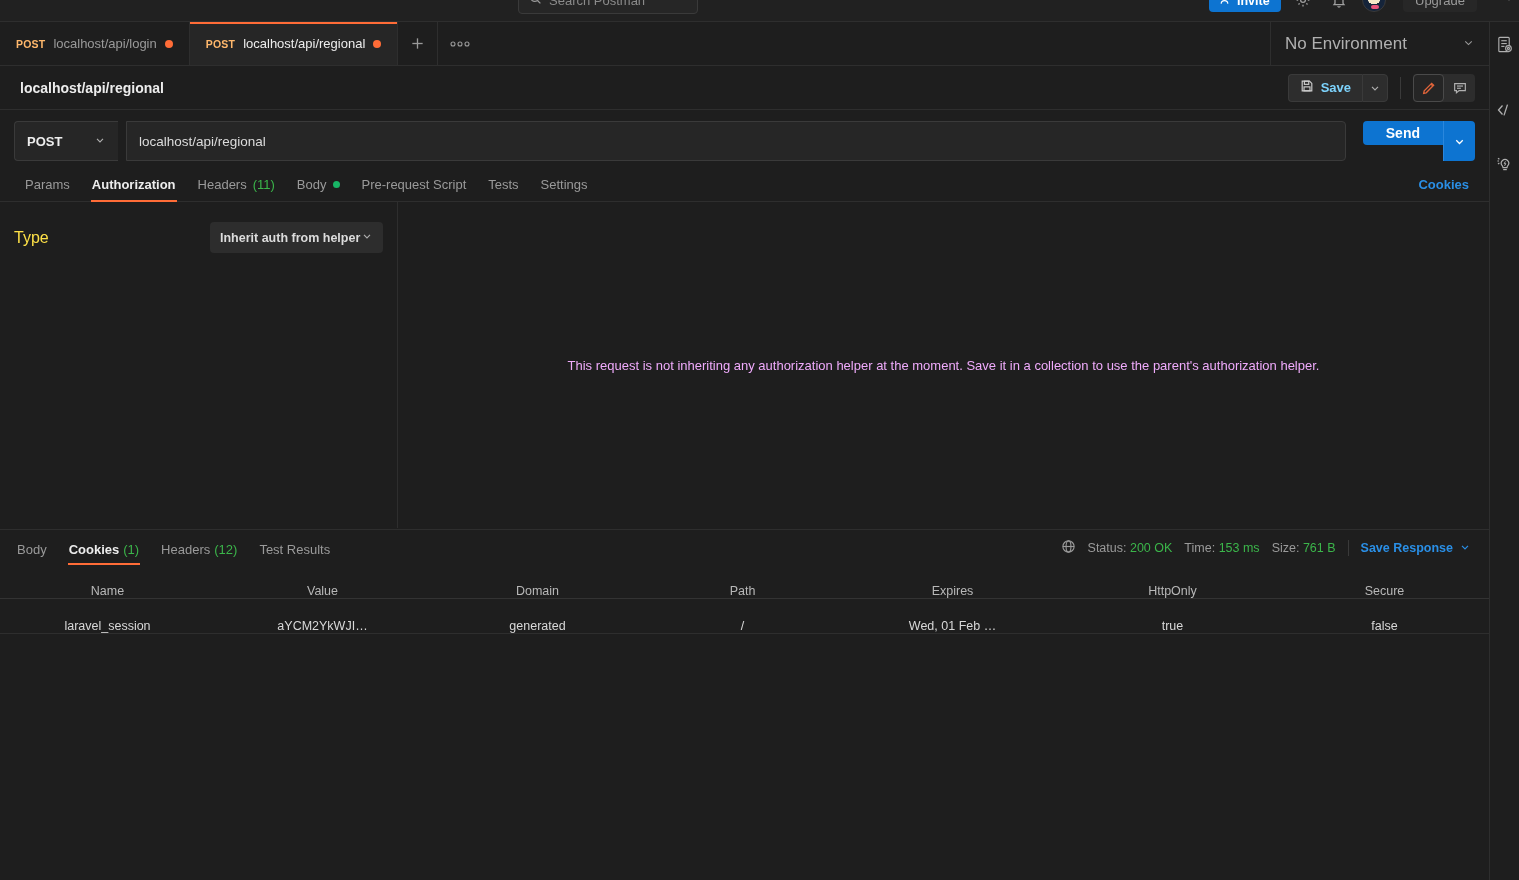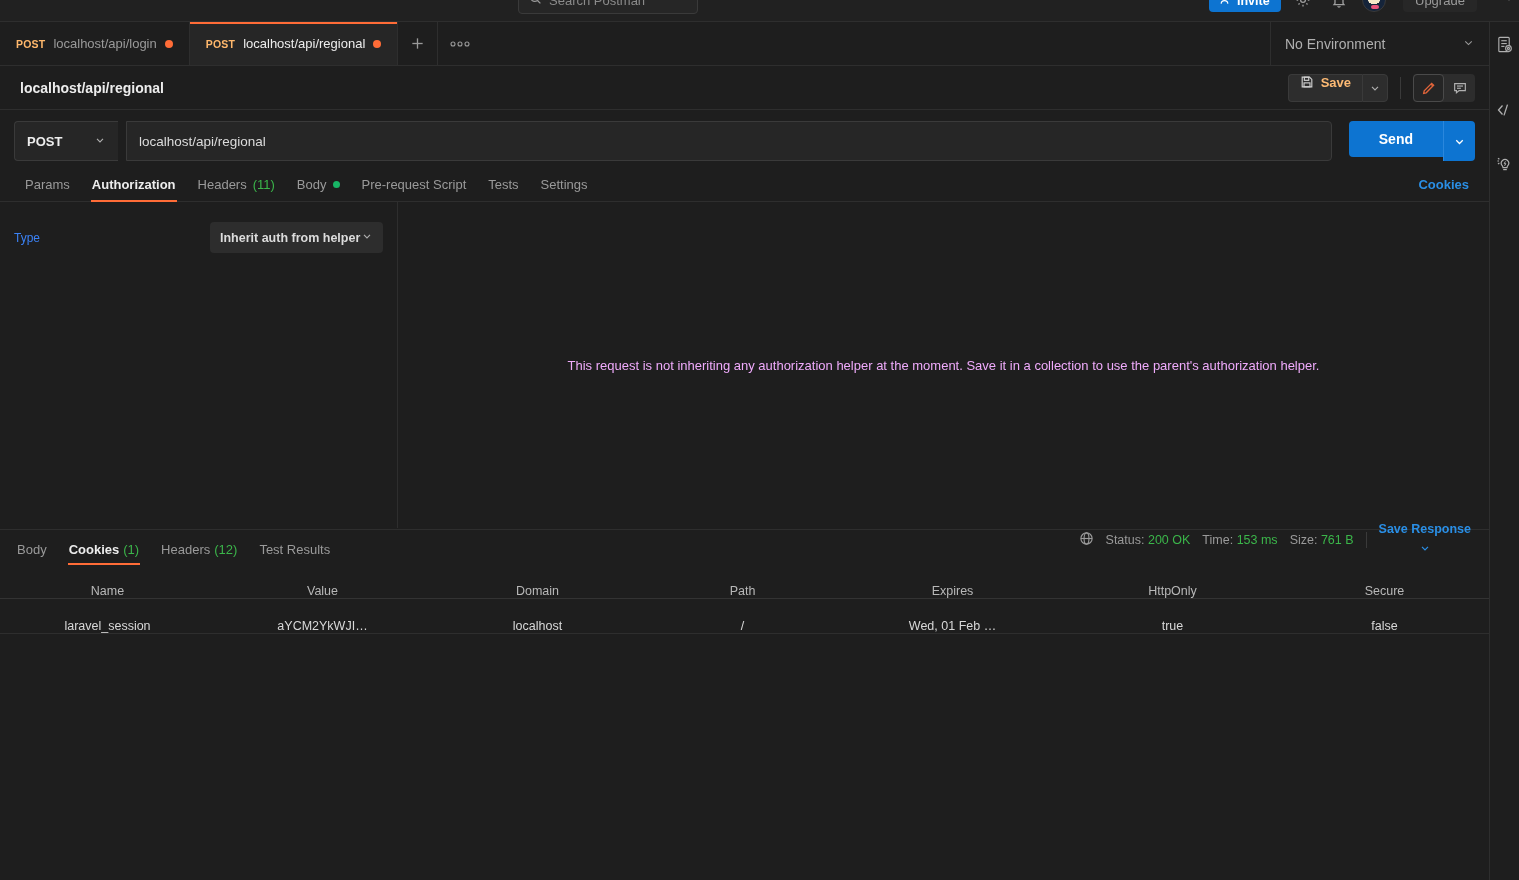--- a/index.html
+++ b/index.html
@@ -85,21 +85,21 @@
     color:#9a9a9a; font-size: 19px;
   }
   .tab-add { width: 40px; border-right: 1px solid #2e2e2e;}
   .tab-more { width: 44px; font-size: 11px; letter-spacing:1px; }
 
   
   .envbar {
     position: absolute; top: 22px; left: 1270px; width: 219px; height: 44px;
     border-left: 1px solid #2e2e2e; border-bottom: 1px solid #2e2e2e;
     display:flex; align-items:center; justify-content: space-between;
-    padding: 0 14px; color:#b0b0b0; font-size: 14px;
+    padding: 0 14px; color:#b0b0b0; font-size: 17px;
   }
 
   
   .rightrail {
     position: absolute; top: 22px; right: 0; width: 30px; bottom: 0;
     background: #1e1e1e; border-left: 1px solid #2e2e2e;
     display: flex; flex-direction: column; align-items: center;
   }
   .rail-icon {
     width: 30px; height: 40px; display:flex; align-items:center; justify-content:center;
@@ -111,24 +111,24 @@
 
   
   .reqheader {
     position: absolute; top: 66px; left: 0; width: 1489px; height: 44px;
     border-bottom: 1px solid #2e2e2e;
     display: flex; align-items: center;
   }
   .reqname { margin-left: 20px; font-size: 14px; font-weight: bold; color: #ededed; }
   .rh-right { margin-left: auto; display:flex; align-items:center; gap: 0; padding-right: 14px; }
   .save-btn {
-    display:flex; gap: 7px;
-    height: 28px; padding: 0 11px;
+    display:flex; align-items:center; gap: 7px;
+    height: 28px; padding: 8px 11px;
     background: #2d2d2d; border: 1px solid #3a3a3a; border-right:none;
-    border-radius: 4px 0 0 4px; font-size: 13px; color:#fdba74; font-weight:bold;
+    border-radius: 4px 0 0 4px; font-size: 13px; color:#7dd3fc; font-weight:bold;
   }
   .save-caret {
     width: 26px; height: 28px; background: #2d2d2d; border: 1px solid #3a3a3a;
     border-radius: 0 4px 4px 0; display:flex; align-items:center; justify-content:center;
     color:#b0b0b0;
   }
   .rh-sep { width:1px; height: 22px; background:#3a3a3a; margin: 0 12px; }
   .toggle-group { display:flex; background:#2d2d2d; border-radius:4px; }
   .tg-btn { width:31px; height:28px; display:flex; align-items:center; justify-content:center; }
   .tg-btn.sel { background:#252525; border:1px solid #4a4a4a; border-radius:4px; }
@@ -146,21 +146,21 @@
     padding: 0 12px; font-size: 13px; font-weight: bold; color:#ededed;
   }
   .urlinput {
     flex: 1; height: 40px; background:#262626; border:1px solid #3a3a3a;
     border-radius: 0 4px 4px 0;
     display:flex; align-items:center; padding: 0 12px;
     font-size: 13.5px; color:#dcdcdc;
   }
   .send-wrap { display:flex; margin-left: 9px; }
   .send-btn {
-    height: 36px; padding: 0 30px; background:#0d74d1; color:#fff;
+    height: 24px; padding: 0 23px; background:#0d74d1; color:#fff;
     font-size: 14px; font-weight: bold; border-radius: 4px 0 0 4px;
     display:flex; align-items:center; justify-content:center;
   }
   .send-caret {
     height:40px; width: 32px; background:#0d74d1; border-radius: 0 4px 4px 0;
     display:flex; align-items:center; justify-content:center; color:#fff;
     border-left: 1px solid #2a87dd;
   }
 
   
@@ -185,21 +185,21 @@
     color: #2a8fe6; font-size: 13px; font-weight: bold;
   }
 
   
   .authleft {
     position: absolute; top: 202px; left: 0; width: 398px; height: 326px;
     border-right: 1px solid #2e2e2e;
     padding: 20px 14px 0;
   }
   .typerow { display:flex; align-items:center; }
-  .typelabel { font-size: 12px; color:#3b82f6; }
+  .typelabel { font-size: 16px; color:#fde047; }
   .typesel {
     margin-left: auto; width: 173px; height: 31px;
     background: #2d2d2d; border-radius: 4px;
     display:flex; align-items:center; justify-content:space-between;
     padding: 0 10px; font-size: 12.5px; color:#dcdcdc; font-weight:bold;
   }
   .authdesc {
     margin-top: 26px; font-size: 13px; line-height: 20px; color: #9a9a9a;
     max-width: 370px;
   }
@@ -225,21 +225,21 @@
   .rtab2.active::after {
     content:''; position:absolute; left: 10px; right: 10px; bottom: 0px; height:2px;
     background:#ff6c37;
   }
   .meta {
     margin-left:auto; display:flex; align-items:center; gap: 12px;
     padding-right: 18px; padding-bottom: 8px; font-size: 12.5px; color:#9a9a9a;
   }
   .meta .val { color:#3bb54a; }
   .meta .vsep { width:1px; height:16px; background:#3a3a3a; }
-  .save-resp { color:#2a8fe6; font-weight:bold; display:flex; align-items:center; gap:6px;flex-direction:column; }
+  .save-resp { color:#2a8fe6; font-weight:bold; display:flex; align-items:center; gap:6px; }
 
   
   .ctable { position:absolute; top: 565px; left: 0; width: 1489px; }
   .ctable .row { display:flex; align-items:flex-end; }
   .ctable .hrow { height: 34px; border-bottom: 1px solid #333; }
   .ctable .drow { height: 35px; border-bottom: 1px solid #2e2e2e; }
   .ctable .cell { font-size: 12.5px; text-align:center; }
   .ctable .hrow .cell { color:#b8b8b8; }
   .ctable .drow .cell { color:#d8d8d8; }
   .c0 { width: 215px; } .c1 { width: 215px; } .c2 { width: 215px; }
@@ -525,19 +525,19 @@
     <div class="cell c1">Value</div>
     <div class="cell c2">Domain</div>
     <div class="cell c3">Path</div>
     <div class="cell c4">Expires</div>
     <div class="cell c5">HttpOnly</div>
     <div class="cell c6">Secure</div>
   </div>
   <div class="row drow">
     <div class="cell c0">laravel_session</div>
     <div class="cell c1">aYCM2YkWJI…</div>
-    <div class="cell c2">localhost</div>
+    <div class="cell c2">generated</div>
     <div class="cell c3">/</div>
     <div class="cell c4">Wed, 01 Feb …</div>
     <div class="cell c5">true</div>
     <div class="cell c6">false</div>
   </div>
 </div>
 
 </body></html>

